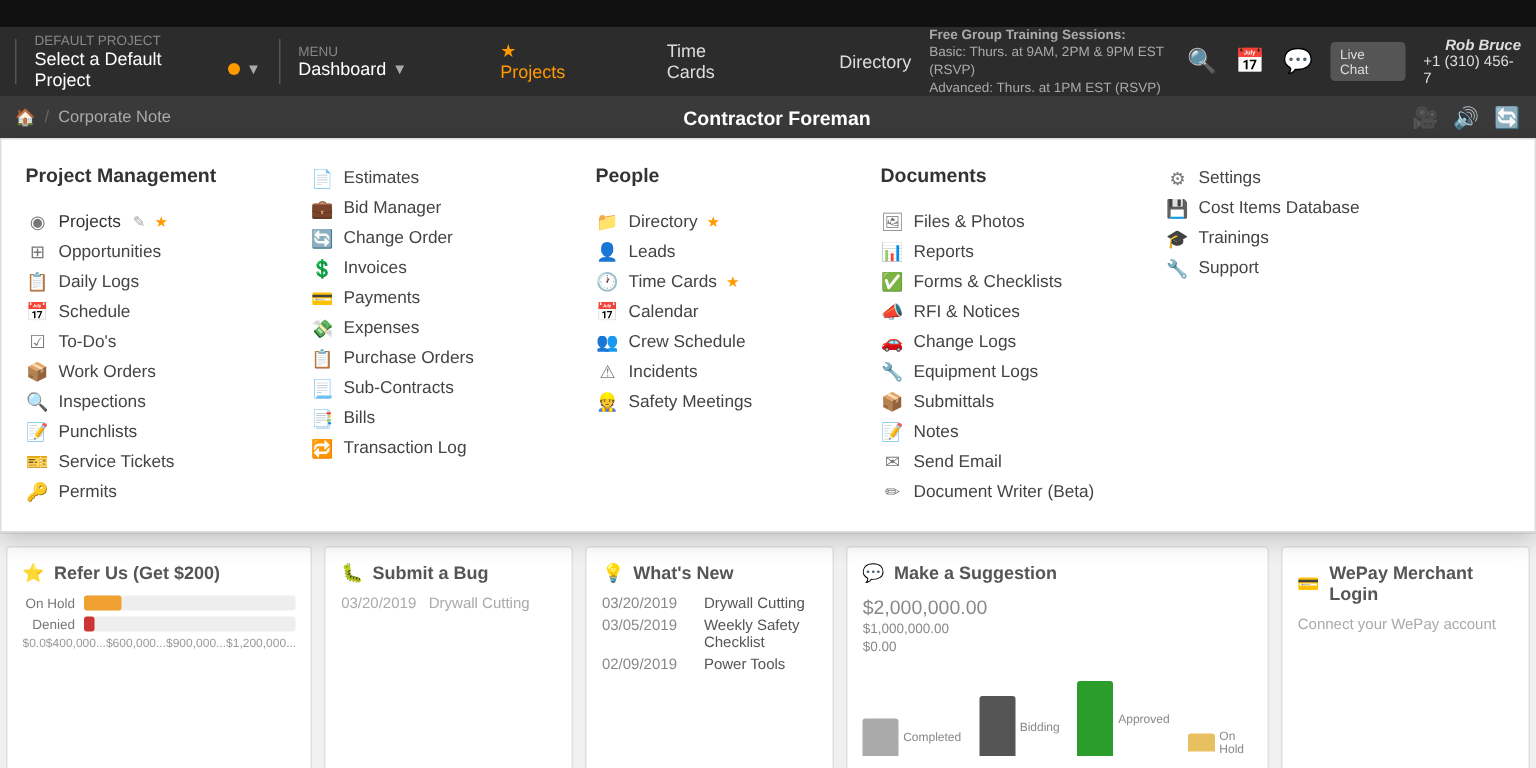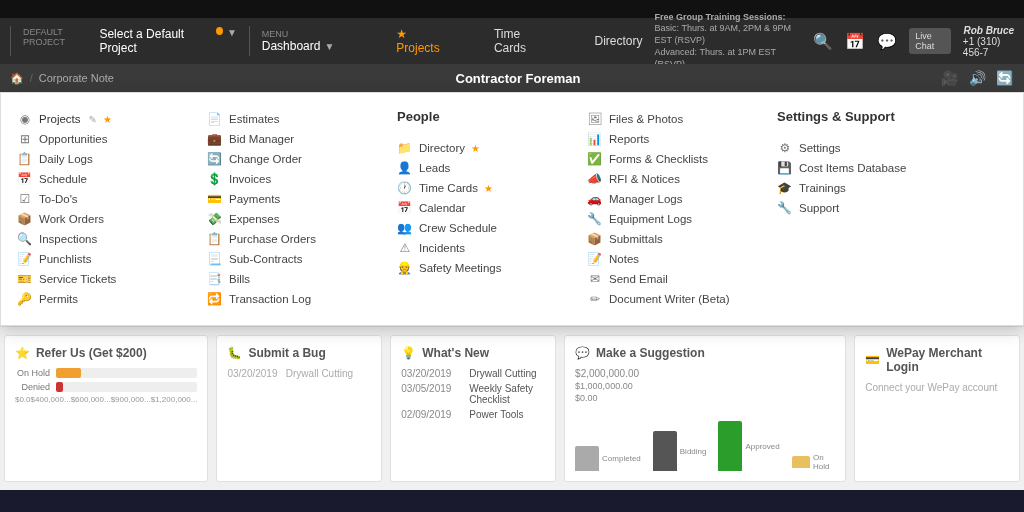--- a/index.html
+++ b/index.html
@@ -42,31 +42,31 @@
     }
     .header-divider {
       width: 1px;
       height: 30px;
       background: #555;
     }
     .default-project {
       color: #aaa;
       font-size: 10px;
       display: flex;
-      flex-direction: row;
+      flex-direction: column;
     }
     .default-project-label {
       color: #888;
       font-size: 9px;
     }
     .default-project-value {
       color: #fff;
       font-size: 12px;
       display: flex;
-      align-items: flex-start;
+      align-items: center;
       gap: 4px;
     }
     .menu-section {
       display: flex;
       flex-direction: column;
       color: #aaa;
     }
     .menu-label { font-size: 9px; color: #888; }
     .menu-value {
       color: #fff;
@@ -334,20 +334,21 @@
   <div class="sub-header-right">
     <span>🎥</span>
     <span>🔊</span>
     <span>🔄</span>
   </div>
 </div>
 
 <div class="menu-dropdown">
 
   <div class="menu-column">
+    <div class="menu-column-title">Project Management</div>
     <div class="menu-item active-item">
       <span class="menu-item-icon">◉</span>
       <span>Projects</span>
       <span class="item-edit">✎</span>
       <span class="item-star">★</span>
     </div>
     <div class="menu-item">
       <span class="menu-item-icon">⊞</span>
       <span>Opportunities</span>
     </div>
@@ -456,39 +457,40 @@
         <span class="menu-item-icon">⚠</span>
         <span>Incidents</span>
       </div>
     <div class="menu-item">
         <span class="menu-item-icon">👷</span>
         <span>Safety Meetings</span>
       </div>
   </div>
 
   <div class="menu-column">
+    <div class="menu-column-title">Documents</div>
     <div class="menu-item">
         <span class="menu-item-icon">🖼</span>
         <span>Files &amp; Photos</span>
       </div>
     <div class="menu-item">
         <span class="menu-item-icon">📊</span>
         <span>Reports</span>
       </div>
     <div class="menu-item">
         <span class="menu-item-icon">✅</span>
         <span>Forms &amp; Checklists</span>
       </div>
     <div class="menu-item">
         <span class="menu-item-icon">📣</span>
         <span>RFI &amp; Notices</span>
       </div>
     <div class="menu-item">
         <span class="menu-item-icon">🚗</span>
-        <span>Manager Logs</span>
+        <span>Change Logs</span>
       </div>
     <div class="menu-item">
         <span class="menu-item-icon">🔧</span>
         <span>Equipment Logs</span>
       </div>
     <div class="menu-item">
         <span class="menu-item-icon">📦</span>
         <span>Submittals</span>
       </div>
     <div class="menu-item">
@@ -499,21 +501,20 @@
         <span class="menu-item-icon">✉</span>
         <span>Send Email</span>
       </div>
     <div class="menu-item">
         <span class="menu-item-icon">✏</span>
         <span>Document Writer (Beta)</span>
       </div>
   </div>
 
   <div class="menu-column">
-    <div class="menu-column-title">Settings &amp; Support</div>
     <div class="menu-item">
         <span class="menu-item-icon">⚙</span>
         <span>Settings</span>
       </div>
     <div class="menu-item">
         <span class="menu-item-icon">💾</span>
         <span>Cost Items Database</span>
       </div>
     <div class="menu-item">
         <span class="menu-item-icon">🎓</span>
@@ -588,21 +589,21 @@
       </div>
     </div>
   </div>
 
   <div class="panel">
     <div class="panel-title">
       <span class="panel-title-icon">💬</span>
       <span>Make a Suggestion</span>
     </div>
     <div class="panel-content">
-      <div style="font-size:10px;color:#888;margin-bottom:2px;">$2,000,000.00</div>
+      <div style="font-size:13px;color:#888;margin-bottom:2px;">$2,000,000.00</div>
       <div style="font-size:9px;color:#888;margin-bottom:2px;">$1,000,000.00</div>
       <div style="font-size:9px;color:#888;margin-bottom:2px;">$0.00</div>
       <div class="chart-bars">
         <div class="chart-bar-group">
           <div class="chart-bar" style="background:#aaa;height:25px;"></div>
           <div class="chart-bar-label">Completed</div>
         </div>
         <div class="chart-bar-group">
           <div class="chart-bar" style="background:#555;height:40px;"></div>
           <div class="chart-bar-label">Bidding</div>

